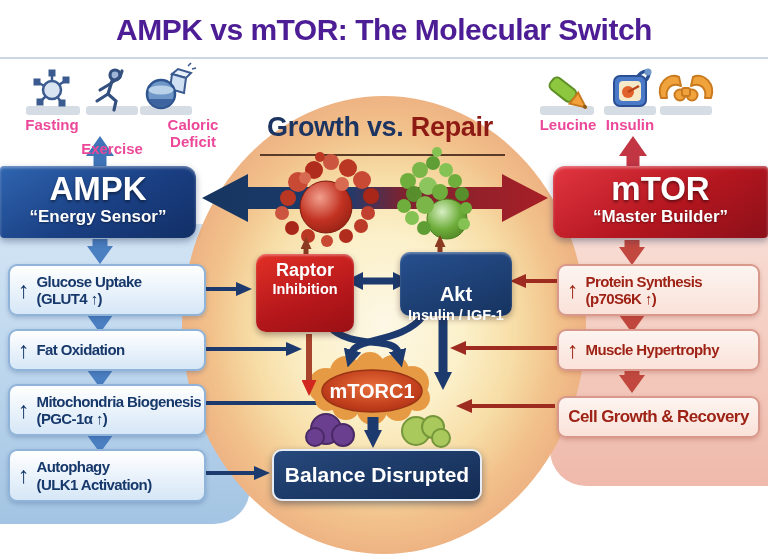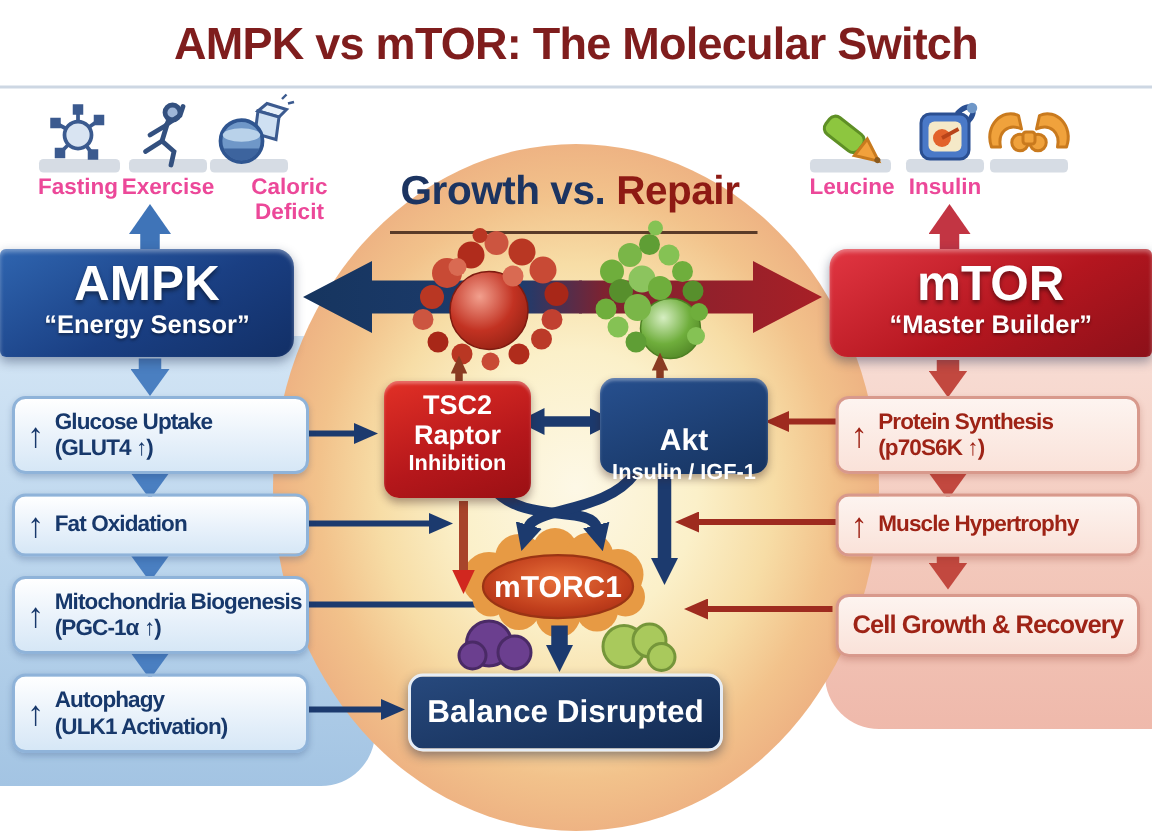--- a/index.html
+++ b/index.html
@@ -11,21 +11,21 @@
   .panel-left{left:0;top:224px;width:250px;height:300px;border-radius:0 0 36px 0;
     background:linear-gradient(180deg,#d3e5f5 0%,#b9d4ec 55%,#a3c4e3 100%);}
   .panel-right{left:550px;top:224px;width:218px;height:262px;border-radius:0 0 0 36px;
     background:linear-gradient(180deg,#f8ded6 0%,#f3c9bc 55%,#efb9ab 100%);}
   .oval{left:182px;top:96px;width:404px;height:458px;border-radius:50%;
     background:radial-gradient(closest-side,#fdf8e6 0%,#fbf0c9 40%,#f7dda6 65%,#f2c28b 85%,#eeb383 100%);}
 
   svg.art{left:0;top:0;}
 
   .title{top:13px;left:0;width:768px;text-align:center;font-size:30px;font-weight:bold;
-    color:#7f1d1d;letter-spacing:-0.5px;}
+    color:#4c1d95;letter-spacing:-0.5px;}
   .divider{top:57px;left:0;width:768px;height:2px;background:#cdd7e3;}
 
   .trig-label{top:117px;font-size:15px;font-weight:600;color:#ec4899;text-align:center;line-height:1.1;}
 
   .hdr{top:166px;height:72px;color:#fff;text-align:center;padding-top:6px;box-sizing:border-box;
     box-shadow:inset 0 2px 3px rgba(255,255,255,.35),0 3px 7px rgba(25,40,75,.4);}
   .hdr-ampk{left:0;width:196px;border-radius:4px 12px 12px 4px;
     background:linear-gradient(150deg,#2f65b0 0%,#1a3f83 55%,#122f66 100%);}
   .hdr-mtor{left:553px;width:215px;border-radius:12px 4px 4px 12px;
     background:linear-gradient(150deg,#e23642 0%,#b4161f 55%,#8c1019 100%);}
@@ -305,21 +305,21 @@
       <circle cx="-6" cy="5" r="5.5"></circle>
         <circle cx="6" cy="5" r="5.5"></circle>
       <rect x="-4" y="-2" width="8" height="8" rx="2"></rect>
     </g>
   </svg>
 
   <div class="abs title">AMPK vs mTOR: The Molecular Switch</div>
   <div class="abs divider"></div>
 
   <div class="abs trig-label" style="left:12px;width:80px;">Fasting</div>
-  <div class="abs trig-label" style="left:73px;width:78px;">Exercise</div>
+  <div class="abs trig-label" style="left:73px;width:78px;margin-top:24px;">Exercise</div>
   <div class="abs trig-label" style="left:134px;width:62px;margin-left:28px;">Caloric Deficit</div>
   <div class="abs trig-label" style="left:528px;width:80px;">Leucine</div>
   <div class="abs trig-label" style="left:592px;width:76px;">Insulin</div>
 
   <div class="abs hdr hdr-ampk">
     <div class="hdr-name">AMPK</div>
     <div class="hdr-sub">“Energy Sensor”</div>
   </div>
   <div class="abs hdr hdr-mtor">
     <div class="hdr-name">mTOR</div>
@@ -358,21 +358,20 @@
   </div>
   <div class="abs ebox ebox-r" style="top:329px;height:42px;">
     <span class="up">↑</span>
     <span class="tt">Muscle Hypertrophy</span>
   </div>
   <div class="abs ebox ebox-r center" style="top:396px;height:42px;text-align:right;">
     <span class="tt">Cell Growth &amp; Recovery</span>
   </div>
 
   <div class="abs cbox tsc2">
-    <div class="l1">TSC2</div>
     <div class="l2">Raptor</div>
     <div class="l3">Inhibition</div>
   </div>
   <div class="abs cbox akt">
     <div class="l1">Akt</div>
     <div class="l2">Insulin / IGF-1</div>
   </div>
   <div class="abs balance">Balance Disrupted</div>
 
 </div>

